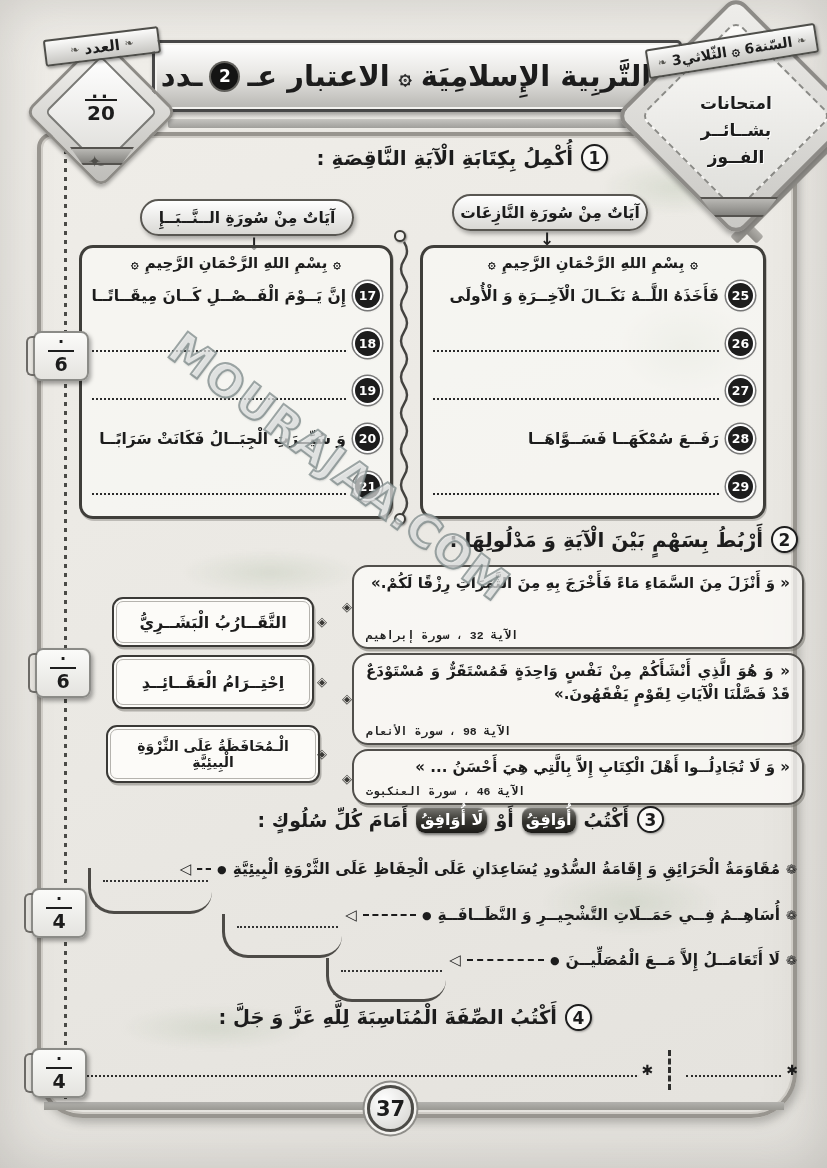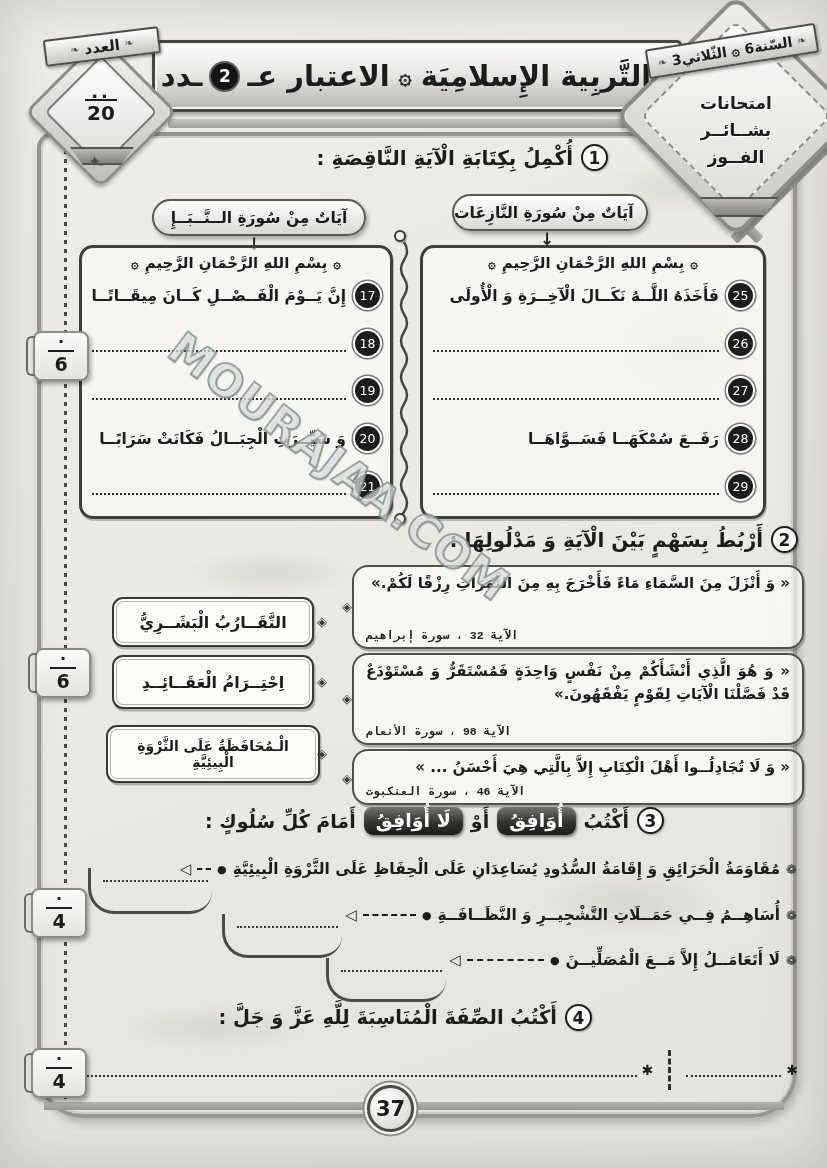--- a/index.html
+++ b/index.html
@@ -91,39 +91,39 @@
   .qh4 { left:330px; top:1004px; width:262px; font-size:19.5px; }
 
   
   .pill {
     border:2.5px solid #595752; border-radius:20px;
     background:linear-gradient(#ffffff,#d9d8d4);
     box-shadow:2px 3px 4px rgba(0,0,0,.3), inset 0 1px 0 #fff;
     display:flex; align-items:center; justify-content:center;
     font-size:15.5px; font-weight:bold;
   }
-  .pill-r { left:452px; top:194px; width:196px; height:37px;justify-content:flex-end; }
-  .pill-l { left:152px; top:199px; width:214px; height:37px; }
+  .pill-r { left:452px; top:194px; width:196px; height:37px; }
+  .pill-l { left:140px; top:199px; width:214px; height:37px; }
   .down-arrow { font-size:17px; font-weight:bold; color:#222; }
 
   
   .vbox {
     border:3px solid #3f3e3a; border-radius:14px; background:rgba(252,251,248,.6);
     padding:4px 8px 6px; display:flex; flex-direction:column;
     box-shadow:1px 2px 0 rgba(120,118,112,.4);
   }
   .vbox-r { left:420px; top:245px; width:346px; height:274px; }
   .vbox-l { left:79px;  top:245px; width:314px; height:274px; }
   .basmala { display:flex; align-items:center; justify-content:center; gap:6px;
     font-size:15px; font-weight:bold; padding-top:2px; }
   .basmala .orn { font-size:13px; }
   .vrow { flex:1; display:flex; align-items:center; gap:9px; padding:0 2px; direction:rtl; }
   .vbadge {
     flex:0 0 auto; width:25px; height:25px; border-radius:50%; background:#1d1d1d; color:#fff;
-    display:flex; align-items:center; justify-content:center; font-size:12.5px; font-weight:normal;
+    display:flex; align-items:center; justify-content:center; font-size:12.5px; font-weight:bold;
     box-shadow:0 0 0 2px #fff, 0 0 0 3.5px #777, 1px 2px 3px rgba(0,0,0,.4);
   }
   .vtext { font-size:15.5px; font-weight:bold; white-space:nowrap; }
   .dotline { flex:1; height:0; border-bottom:2.8px dotted #2b2b2b; transform:translateY(8px); }
 
   .wavy { left:397px; top:240px; }
   .wavy-circle { width:12px; height:12px; border:2.5px solid #3c3b37; border-radius:50%; background:#f2f1ee; box-shadow:1px 1px 2px rgba(0,0,0,.4); }
 
   
   .scorebox {
@@ -157,23 +157,23 @@
     box-shadow:1.5px 2.5px 0 rgba(120,118,112,.5); outline:1.5px solid #b5b3ae; outline-offset:-5px;
     display:flex; align-items:center; justify-content:center; text-align:center;
     font-size:16px; font-weight:bold; direction:rtl; padding:2px 8px;
   }
   .lbox1 { left:112px; top:597px; width:202px; height:50px; }
   .lbox2 { left:112px; top:655px; width:202px; height:54px; }
   .lbox3 { left:106px; top:725px; width:214px; height:58px; font-size:14px; }
 
   
   .darkbadge {
-    display:inline-block; padding:3px 12px 4px; border-radius:9px; color:#fff;
+    display:inline-block; padding:3px 4px 4px; border-radius:9px; color:#fff;
     background:linear-gradient(180deg,#7a7974,#35342f 55%,#1c1b18);
-    font-size:19px; font-weight:bold;
+    font-size:16px; font-weight:bold;
     box-shadow:1px 2px 3px rgba(0,0,0,.5), inset 0 1px 1px rgba(255,255,255,.4);
   }
   .q3row { display:flex; direction:rtl; align-items:center; gap:6px;
     font-weight:bold; font-size:15.5px; white-space:nowrap; }
   .q3row .flower { font-size:13px; color:#222; }
   .q3row .bdot { font-size:11px; }
   .q3row .dash { flex:1; min-width:14px; border-top:2.8px dashed #1c1c1c; height:0; }
   .q3row .tri { font-size:15px; font-weight:bold; }
   .q3r1 { right:30px; top:860px; width:588px; }
   .q3r2 { right:30px; top:906px; width:452px; }

